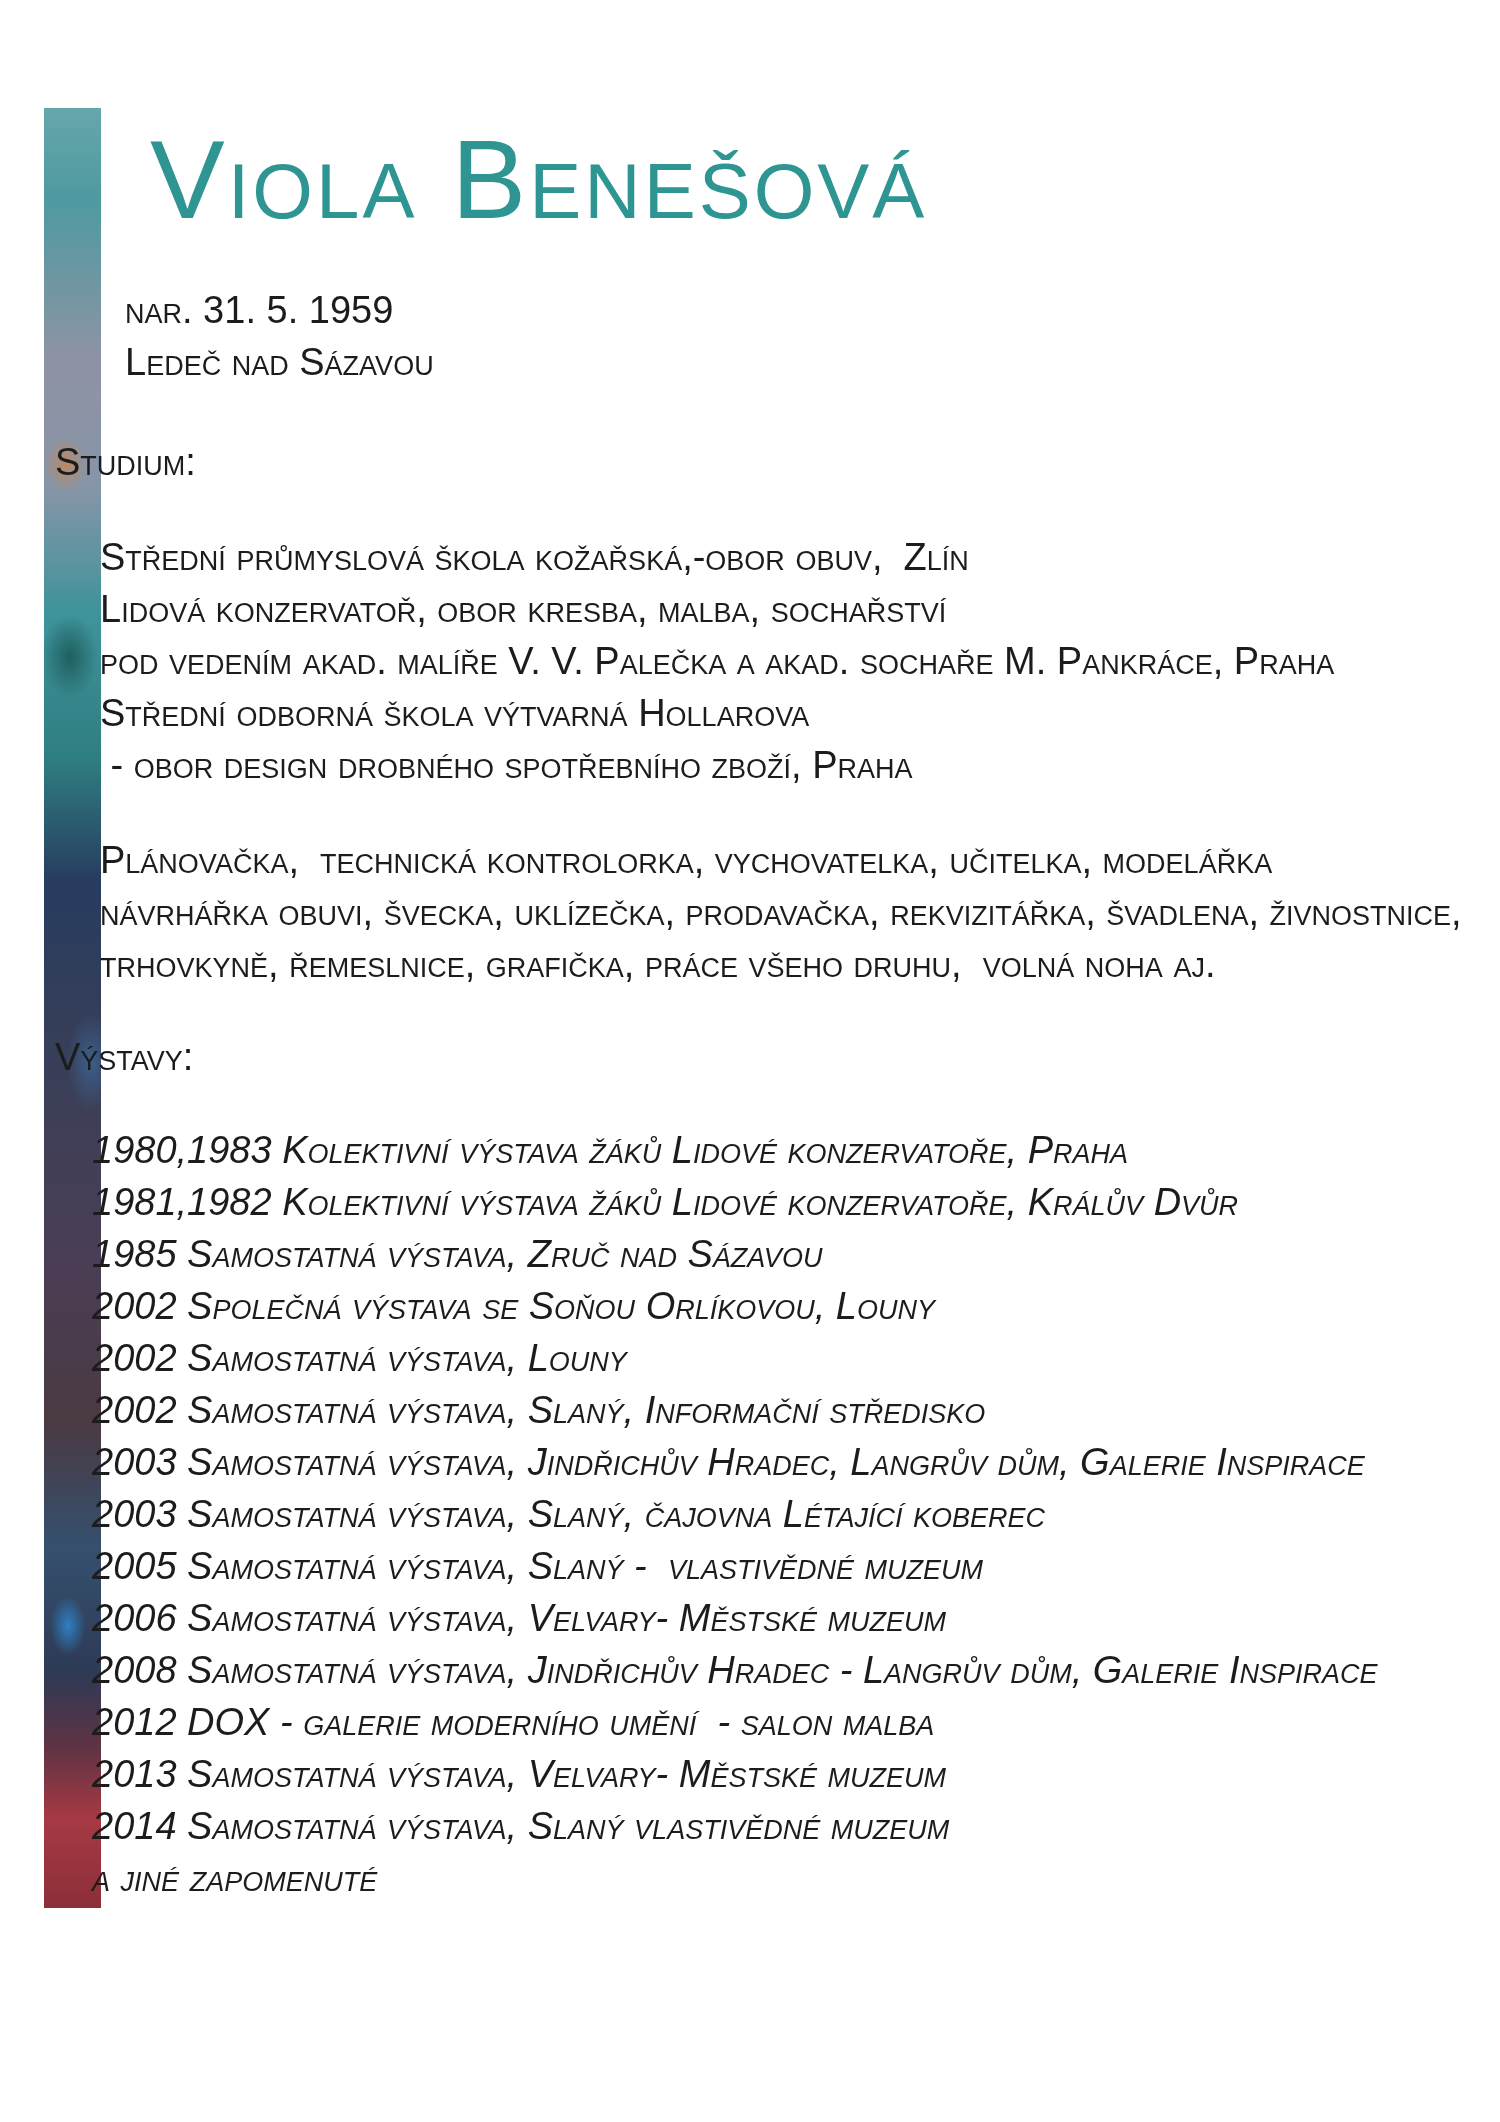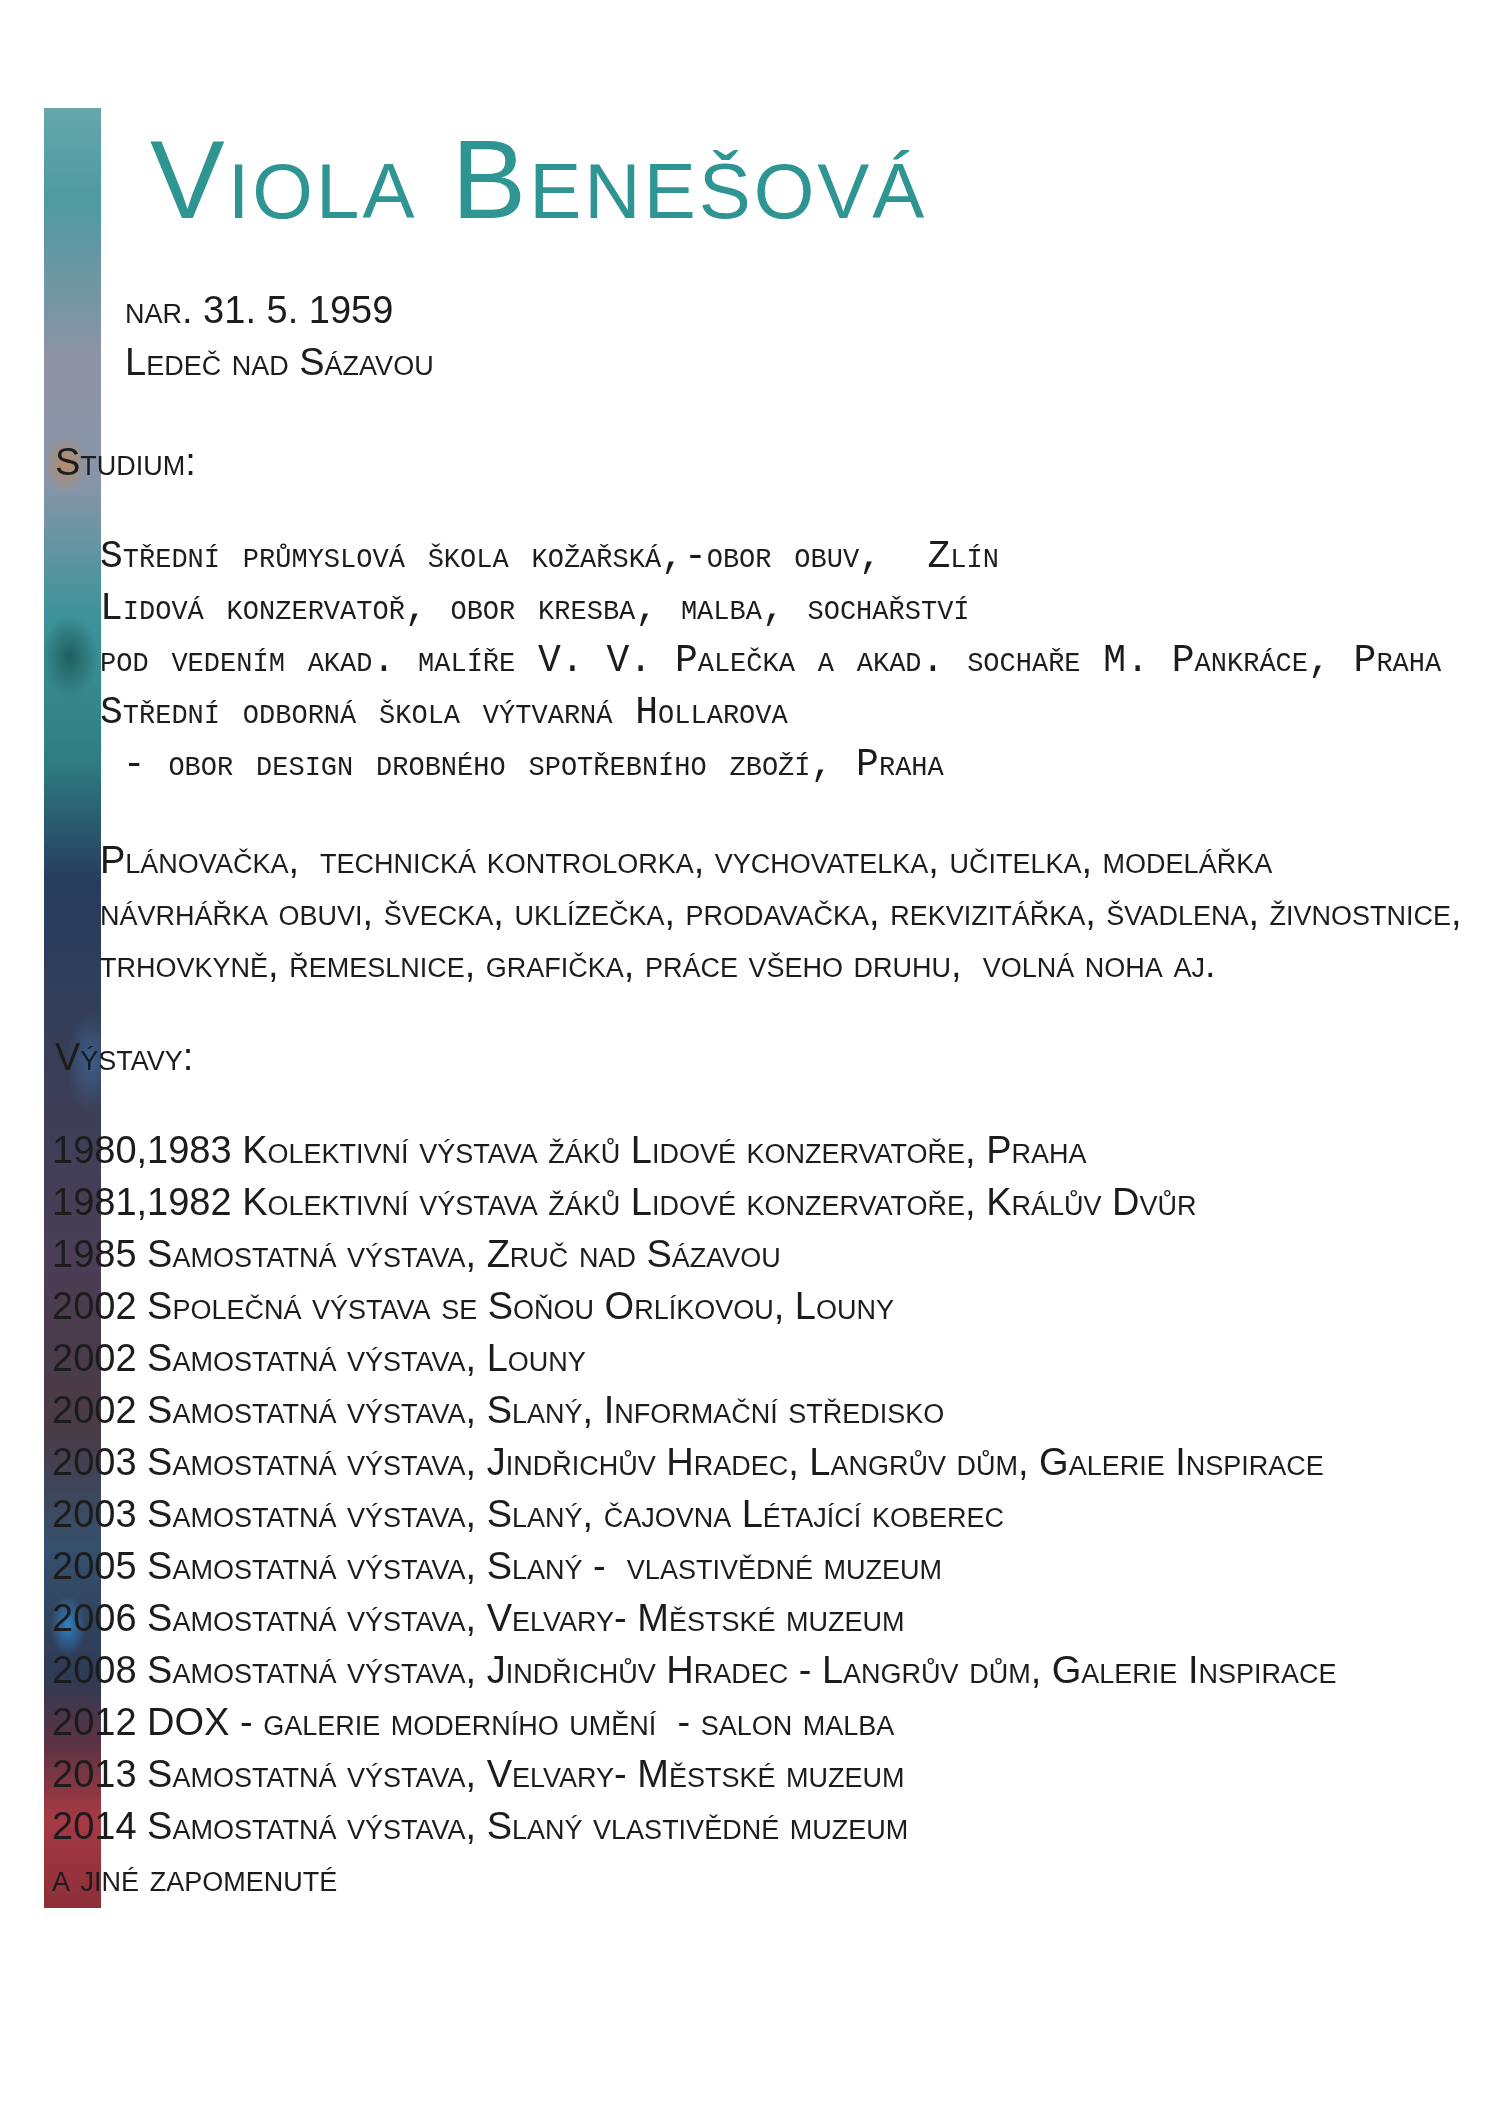--- a/index.html
+++ b/index.html
@@ -53,25 +53,25 @@
   }
   .line {
     font-size: 38px;
     line-height: 52px;
     font-variant: small-caps;
     white-space: pre;
   }
   .bio { margin: 48px 0 0 125px; }
   .heading { margin-left: 55px; }
   .h-studium { margin-top: 48px; }
-  .block-studium { margin: 43px 16px 0 100px; font-family: Liberation Mono, monospace; }
+  .block-studium { margin: 43px 16px 0 100px; }
   .h-zamestnani { margin-top: 40px; }
   .block-zamestnani { margin: 43px 0 0 100px; }
   .h-vystavy { margin-top: 41px; }
-  .block-vystavy { margin: 41px 0 0 52px; }
+  .block-vystavy { margin: 41px 0 0 92px; font-style: italic; }
 </style>
 </head>
 <body>
 
 <div class="page">
 
   <div class="strip"></div>
 
   <div class="content">
 

